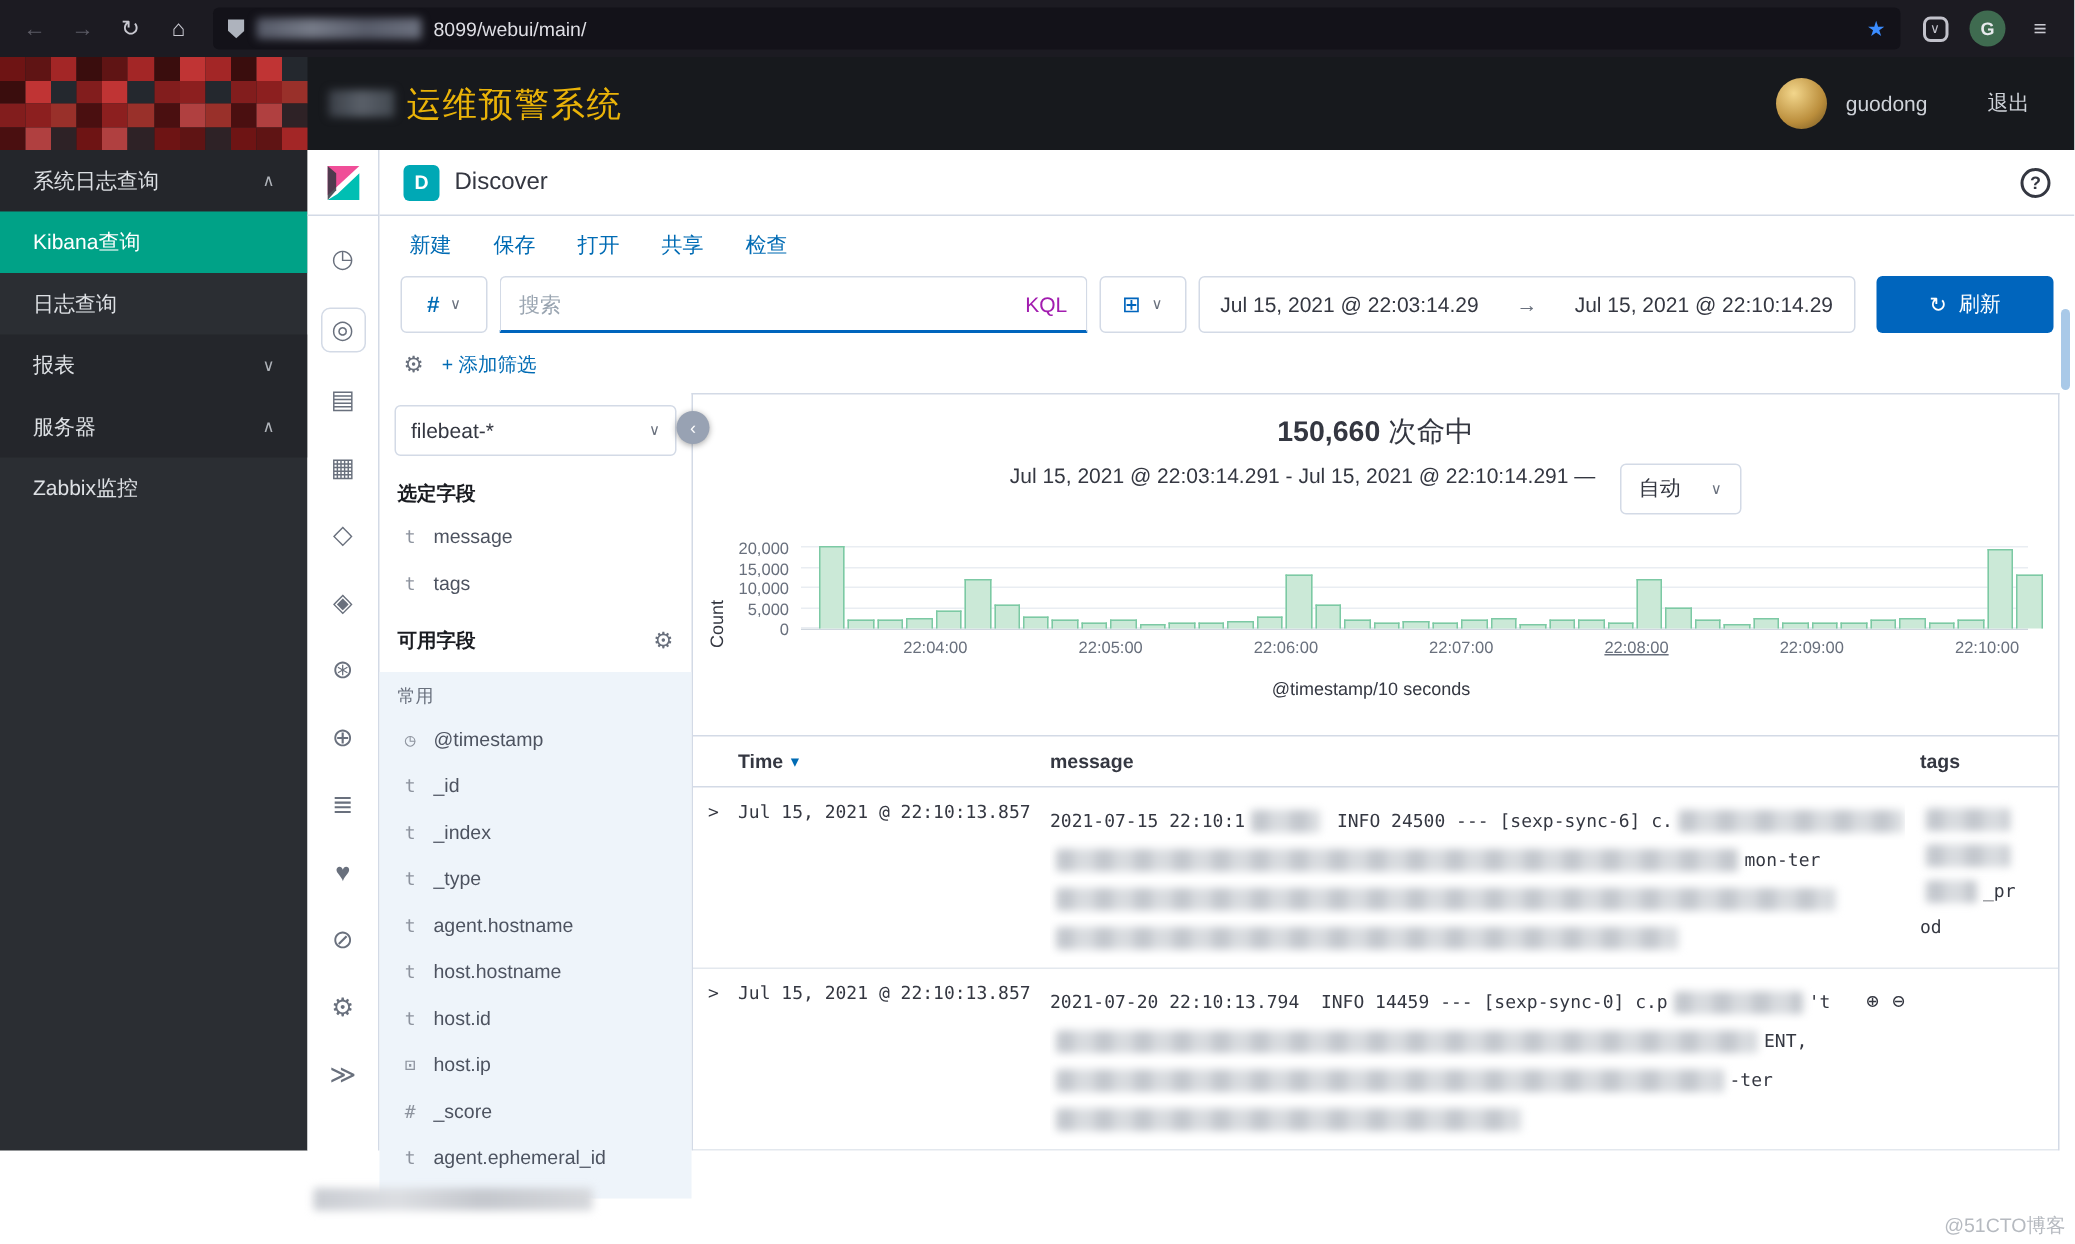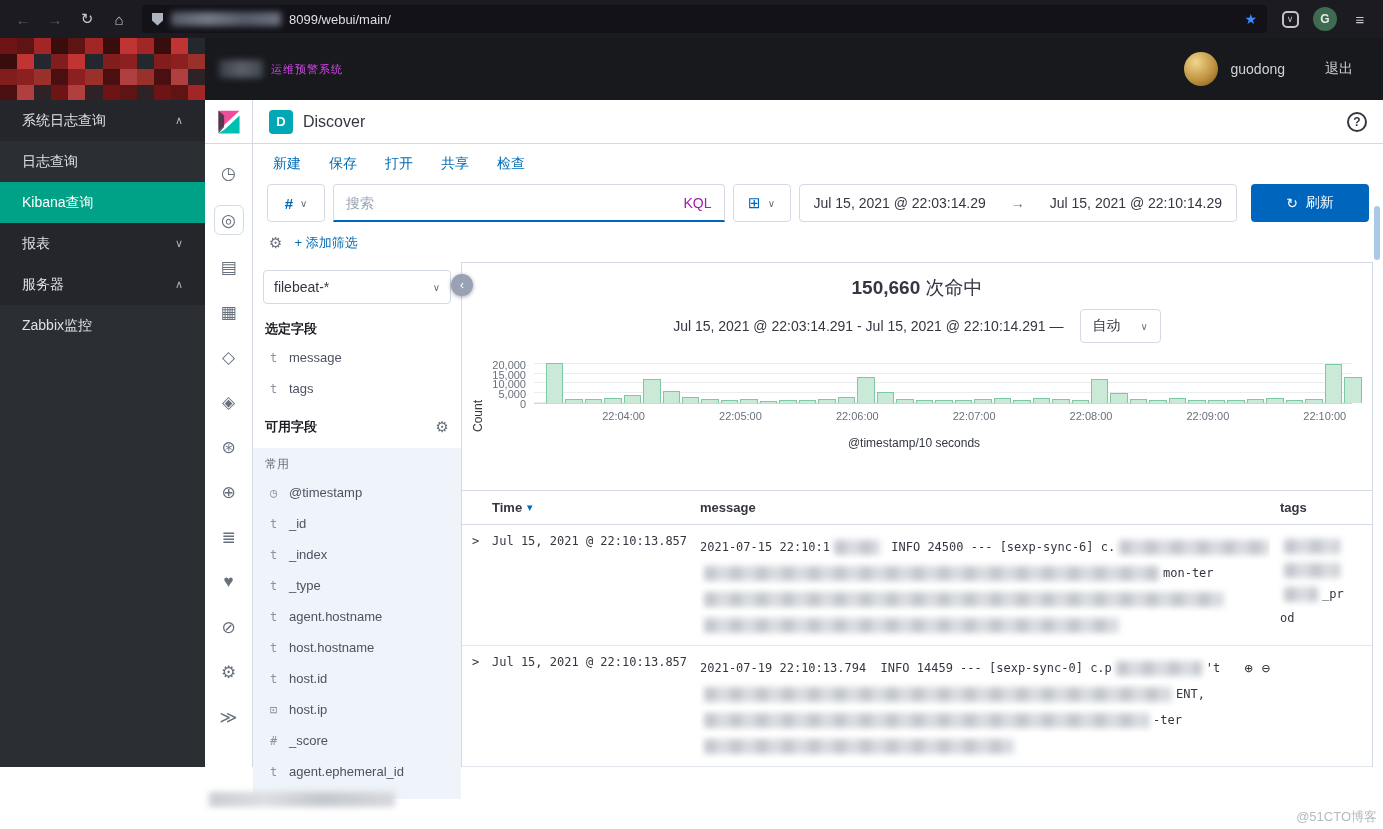--- a/index.html
+++ b/index.html
@@ -16,21 +16,21 @@
   .url-redacted{width:110px;height:14px;background:linear-gradient(90deg,#545866,#767b88,#585c6a,#6d7280)}
   .url-star{margin-left:auto;color:#3b8cff;font-size:14px;cursor:pointer}
   .pocket{width:17px;height:17px;border:2px solid #c2c2cb;border-radius:5px;display:flex;align-items:center;justify-content:center;font-size:9px;color:#c2c2cb;cursor:pointer}
   .avatar-g{width:24px;height:24px;border-radius:50%;background:#3f6b50;color:#e8eaed;display:flex;align-items:center;justify-content:center;font-size:12px;font-weight:bold;cursor:pointer;margin:0 6px}
 
   
   .app-header{height:62px;background:#17191d;display:flex;align-items:center}
   .logo-mosaic{width:205px;height:62px;display:grid;grid-template-columns:repeat(12,1fr);grid-template-rows:repeat(4,1fr);flex:none}
   .app-title-wrap{display:flex;align-items:center;gap:8px;margin-left:14px}
   .title-redacted{width:44px;height:18px;background:linear-gradient(90deg,#3a3f47,#5a6069,#424850)}
-  .app-title{color:#d946ef;font-size:11px;letter-spacing:1px}
+  .app-title{color:#eab308;font-size:23px;letter-spacing:1px}
   .header-right{margin-left:auto;display:flex;align-items:center;gap:12px;padding-right:30px}
   .gold-avatar{width:34px;height:34px;border-radius:50%;background:radial-gradient(circle at 35% 30%,#f2d68c,#bb8e3c 60%,#6e5220);cursor:pointer}
   .header-user{color:#cfd3d9}
   .header-logout{color:#cfd3d9;margin-left:28px;cursor:pointer}
 
   
   .page{display:flex;height:667px}
   .sidebar{width:205px;background:#2b2e33;flex:none}
   .side-item{height:41px;display:flex;align-items:center;justify-content:space-between;padding:0 22px;color:#dde0e4;cursor:pointer}
   .side-item.group{background:#24262b}
@@ -81,33 +81,33 @@
   .sel-heading{margin:16px 2px 4px}
   .avail-row{display:flex;justify-content:space-between;align-items:center;margin:14px 2px 0}
   .f-row{display:flex;align-items:center;gap:9px;height:31px;padding:0 4px;font-size:13px;color:#4d5360;cursor:pointer}
   .f-type{width:13px;text-align:center;color:#8d939e;font-size:12px;font-family:"DejaVu Sans Mono","Liberation Mono",monospace;flex:none}
   .popular-zone{background:#eef4fa;margin:12px -10px 0;padding:6px 10px 12px}
   .popular-label{font-size:12px;color:#69707d;margin:2px 2px 4px}
 
   .results{flex:1;min-width:0;border:1px solid #d3dae6;border-bottom:none;margin-right:10px;padding-top:12px;display:flex;flex-direction:column}
   .hits{text-align:center;font-size:19px}
   .hits b{font-weight:bold}
-  .range-row{display:flex;align-items:center;justify-content:center;gap:16px;margin-top:8px;font-size:14px}
+  .range-row{display:flex;align-items:flex-start;justify-content:center;gap:16px;margin-top:8px;font-size:14px}
   .auto-box{height:34px;border:1px solid #d3dae6;border-radius:4px;display:flex;align-items:center;gap:20px;padding:0 12px;background:#fff;cursor:pointer}
 
   .chart-wrap{position:relative;height:176px;margin:14px 12px 0 6px}
   .count-label{position:absolute;left:-6px;top:52px;transform:rotate(-90deg);font-size:12px;color:#343741}
   .plot{position:absolute;left:66px;right:8px;top:4px;bottom:42px;border-bottom:1px solid #cfd6de}
   .gridline{position:absolute;left:0;right:0;height:1px;background:#e9edf2}
   .ylab{position:absolute;left:-64px;width:56px;text-align:right;font-size:11px;color:#69707d}
   .bar{position:absolute;bottom:0;background:#cbe9d7;border:1px solid #7cc9a4;border-bottom:none;cursor:pointer}
   .xlab{position:absolute;top:calc(100% + 7px);transform:translateX(-50%);font-size:11px;color:#69707d;white-space:nowrap}
   .xtitle{position:absolute;left:0;right:0;bottom:-4px;text-align:center;font-size:12px;color:#343741}
 
-  .table-area{margin-top:44px;border-top:1px solid #d3dae6}
+  .table-area{margin-top:28px;border-top:1px solid #d3dae6}
   .thead{display:grid;grid-template-columns:30px 208px 1fr 92px;height:34px;align-items:center;border-bottom:1px solid #d3dae6;font-size:13px;font-weight:bold}
   .th-time{display:flex;gap:5px;align-items:center;cursor:pointer}
   .sort-arrow{color:#006bb4;font-size:11px}
   .trow{display:grid;grid-template-columns:30px 208px 1fr 92px;padding:9px 0 7px;border-bottom:1px solid #e3e8ee;font-family:"DejaVu Sans Mono","Liberation Mono",monospace;font-size:12px;color:#343741}
   .texp{padding-left:10px;cursor:pointer;font-size:12px}
   .ttime{white-space:nowrap}
   .tmsg{min-width:0;padding-right:10px}
   .tline{display:flex;align-items:center;height:26px;white-space:pre;overflow:hidden}
   .blur{display:inline-block;height:15px;border-radius:2px;background:repeating-linear-gradient(90deg,#c4c8ce 0 12px,#d8dbdf 12px 26px);filter:blur(3px);margin:0 4px;flex:none}
   .zoomicons{margin-left:auto;display:flex;gap:9px;font-size:14px;color:#343741}
@@ -211,25 +211,25 @@
   </div>
 </div>
 
 <div class="page">
 
   <div class="sidebar">
       <div class="side-item group">
         <span>系统日志查询</span>
         <span class="chev">∧</span>
       </div>
+      <div class="side-item active">
+        <span>Kibana查询</span>
+      </div>
       <div class="side-item">
         <span>日志查询</span>
-      </div>
-      <div class="side-item active">
-        <span>Kibana查询</span>
       </div>
       <div class="side-item group">
         <span>报表</span>
         <span class="chev">∨</span>
       </div>
       <div class="side-item group">
         <span>服务器</span>
         <span class="chev">∧</span>
       </div>
       <div class="side-item">
@@ -440,21 +440,21 @@
                 <div class="bar" title="22:09:20 — 2100" style="left: 87.1429%; width: calc(2.38095% - 2px); height: 9.76744%;"></div>
                 <div class="bar" title="22:09:30 — 2500" style="left: 89.5238%; width: calc(2.38095% - 2px); height: 11.6279%;"></div>
                 <div class="bar" title="22:09:40 — 1600" style="left: 91.9048%; width: calc(2.38095% - 2px); height: 7.44186%;"></div>
                 <div class="bar" title="22:09:50 — 2200" style="left: 94.2857%; width: calc(2.38095% - 2px); height: 10.2326%;"></div>
                 <div class="bar" title="22:10:00 — 19800" style="left: 96.6667%; width: calc(2.38095% - 2px); height: 92.093%;"></div>
                 <div class="bar" title="22:10:10 — 13300" style="left: 99.0476%; width: calc(2.38095% - 2px); height: 61.8605%;"></div>
                 <span class="xlab" style="left: 10.9524%;">22:04:00</span>
                 <span class="xlab" style="left: 25.2381%;">22:05:00</span>
                 <span class="xlab" style="left: 39.5238%;">22:06:00</span>
                 <span class="xlab" style="left: 53.8095%;">22:07:00</span>
-                <span class="xlab" style="left: 68.0952%;">22:08:00</span>
+                <span class="xlab" style="left: 68.0952%; text-decoration: underline;">22:08:00</span>
                 <span class="xlab" style="left: 82.381%;">22:09:00</span>
                 <span class="xlab" style="left: 96.6667%;">22:10:00</span>
               </div>
             <div class="xtitle">@timestamp/10 seconds</div>
           </div>
 
           <div class="table-area">
             <div class="thead">
               <span></span>
               <span class="th-time">
@@ -478,21 +478,21 @@
                     <div class="ttag-line"><span class="blur" style="width: 56px;"></span></div>
                     <div class="ttag-line"><span class="blur" style="width: 56px;"></span></div>
                     <div class="ttag-line"><span class="blur" style="width: 34px;"></span><span>_pr</span></div>
                     <div class="ttag-line"><span>od</span></div>
                   </div>
                 </div>
                 <div class="trow">
                   <div class="texp">&gt;</div>
                   <div class="ttime">Jul 15, 2021 @ 22:10:13.857</div>
                   <div class="tmsg">
-                    <div class="tline"><span>2021-07-19 22:10:13.794  INFO 14459 --- [sexp-sync-0] c.p</span><span class="blur" style="width: 86px;"></span><span>'t</span><span class="zoomicons"><span>⊕</span><span>⊖</span></span></div>
+                    <div class="tline"><span>2021-07-20 22:10:13.794  INFO 14459 --- [sexp-sync-0] c.p</span><span class="blur" style="width: 86px;"></span><span>'t</span><span class="zoomicons"><span>⊕</span><span>⊖</span></span></div>
                     <div class="tline"><span class="blur" style="width: 468px;"></span><span>ENT,</span></div>
                     <div class="tline"><span class="blur" style="width: 445px;"></span><span>-ter</span></div>
                     <div class="tline"><span class="blur" style="width: 310px;"></span></div>
                   </div>
                 </div>
               </div>
           </div>
         </div>
       </div>
     </div>

